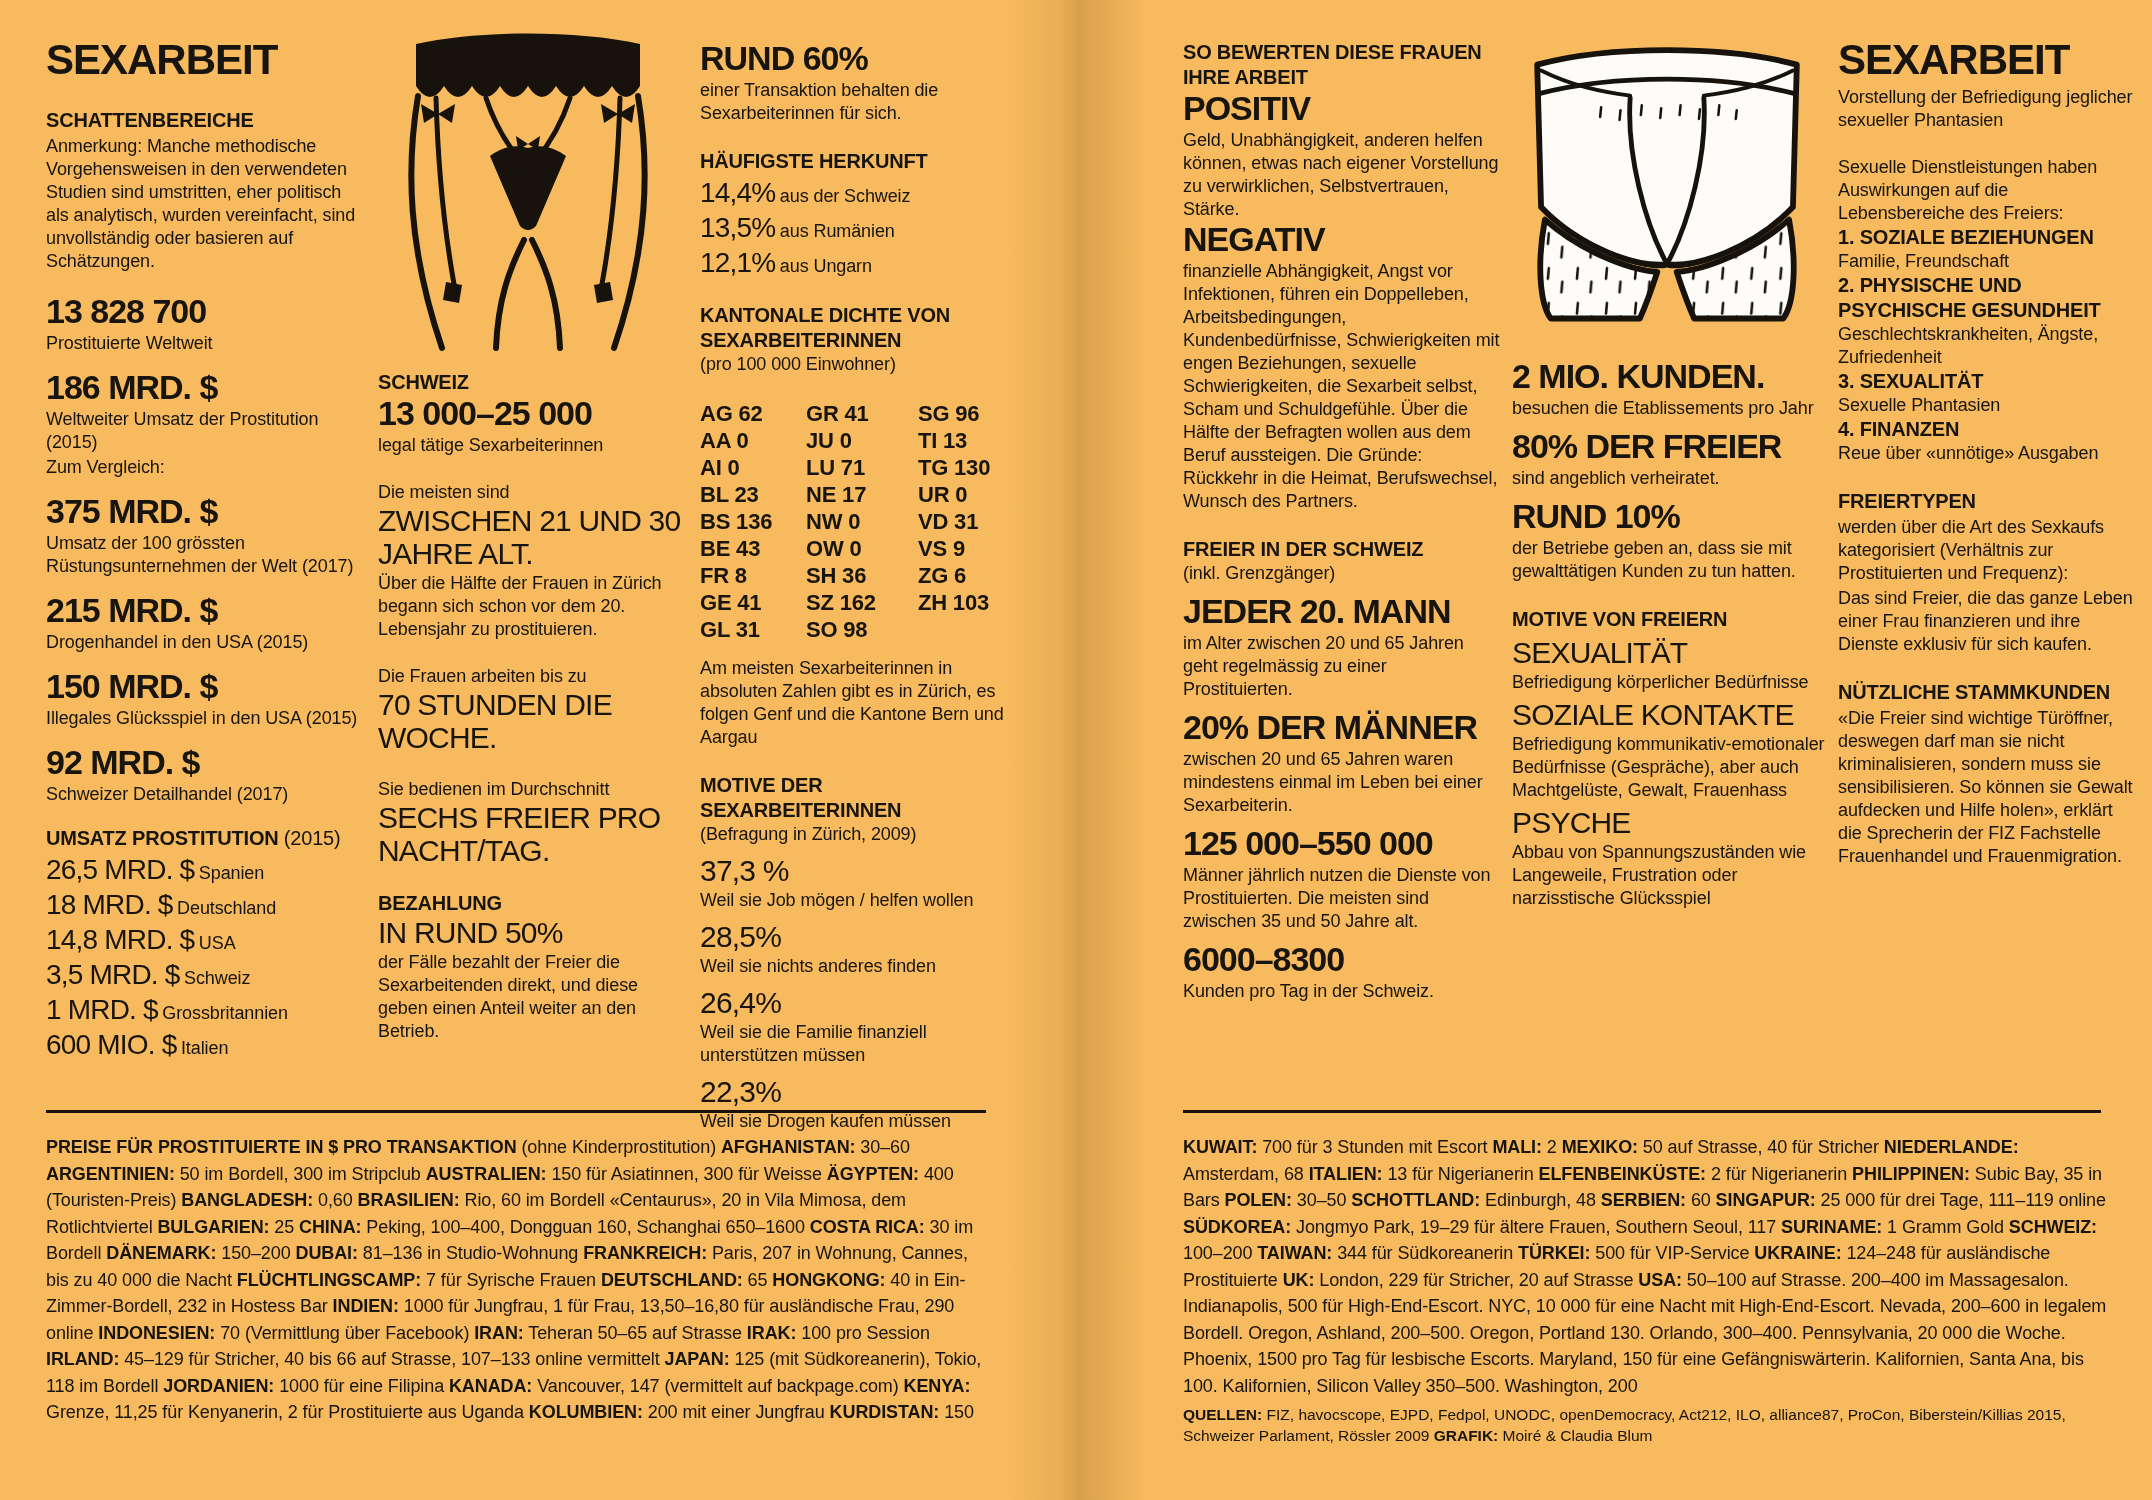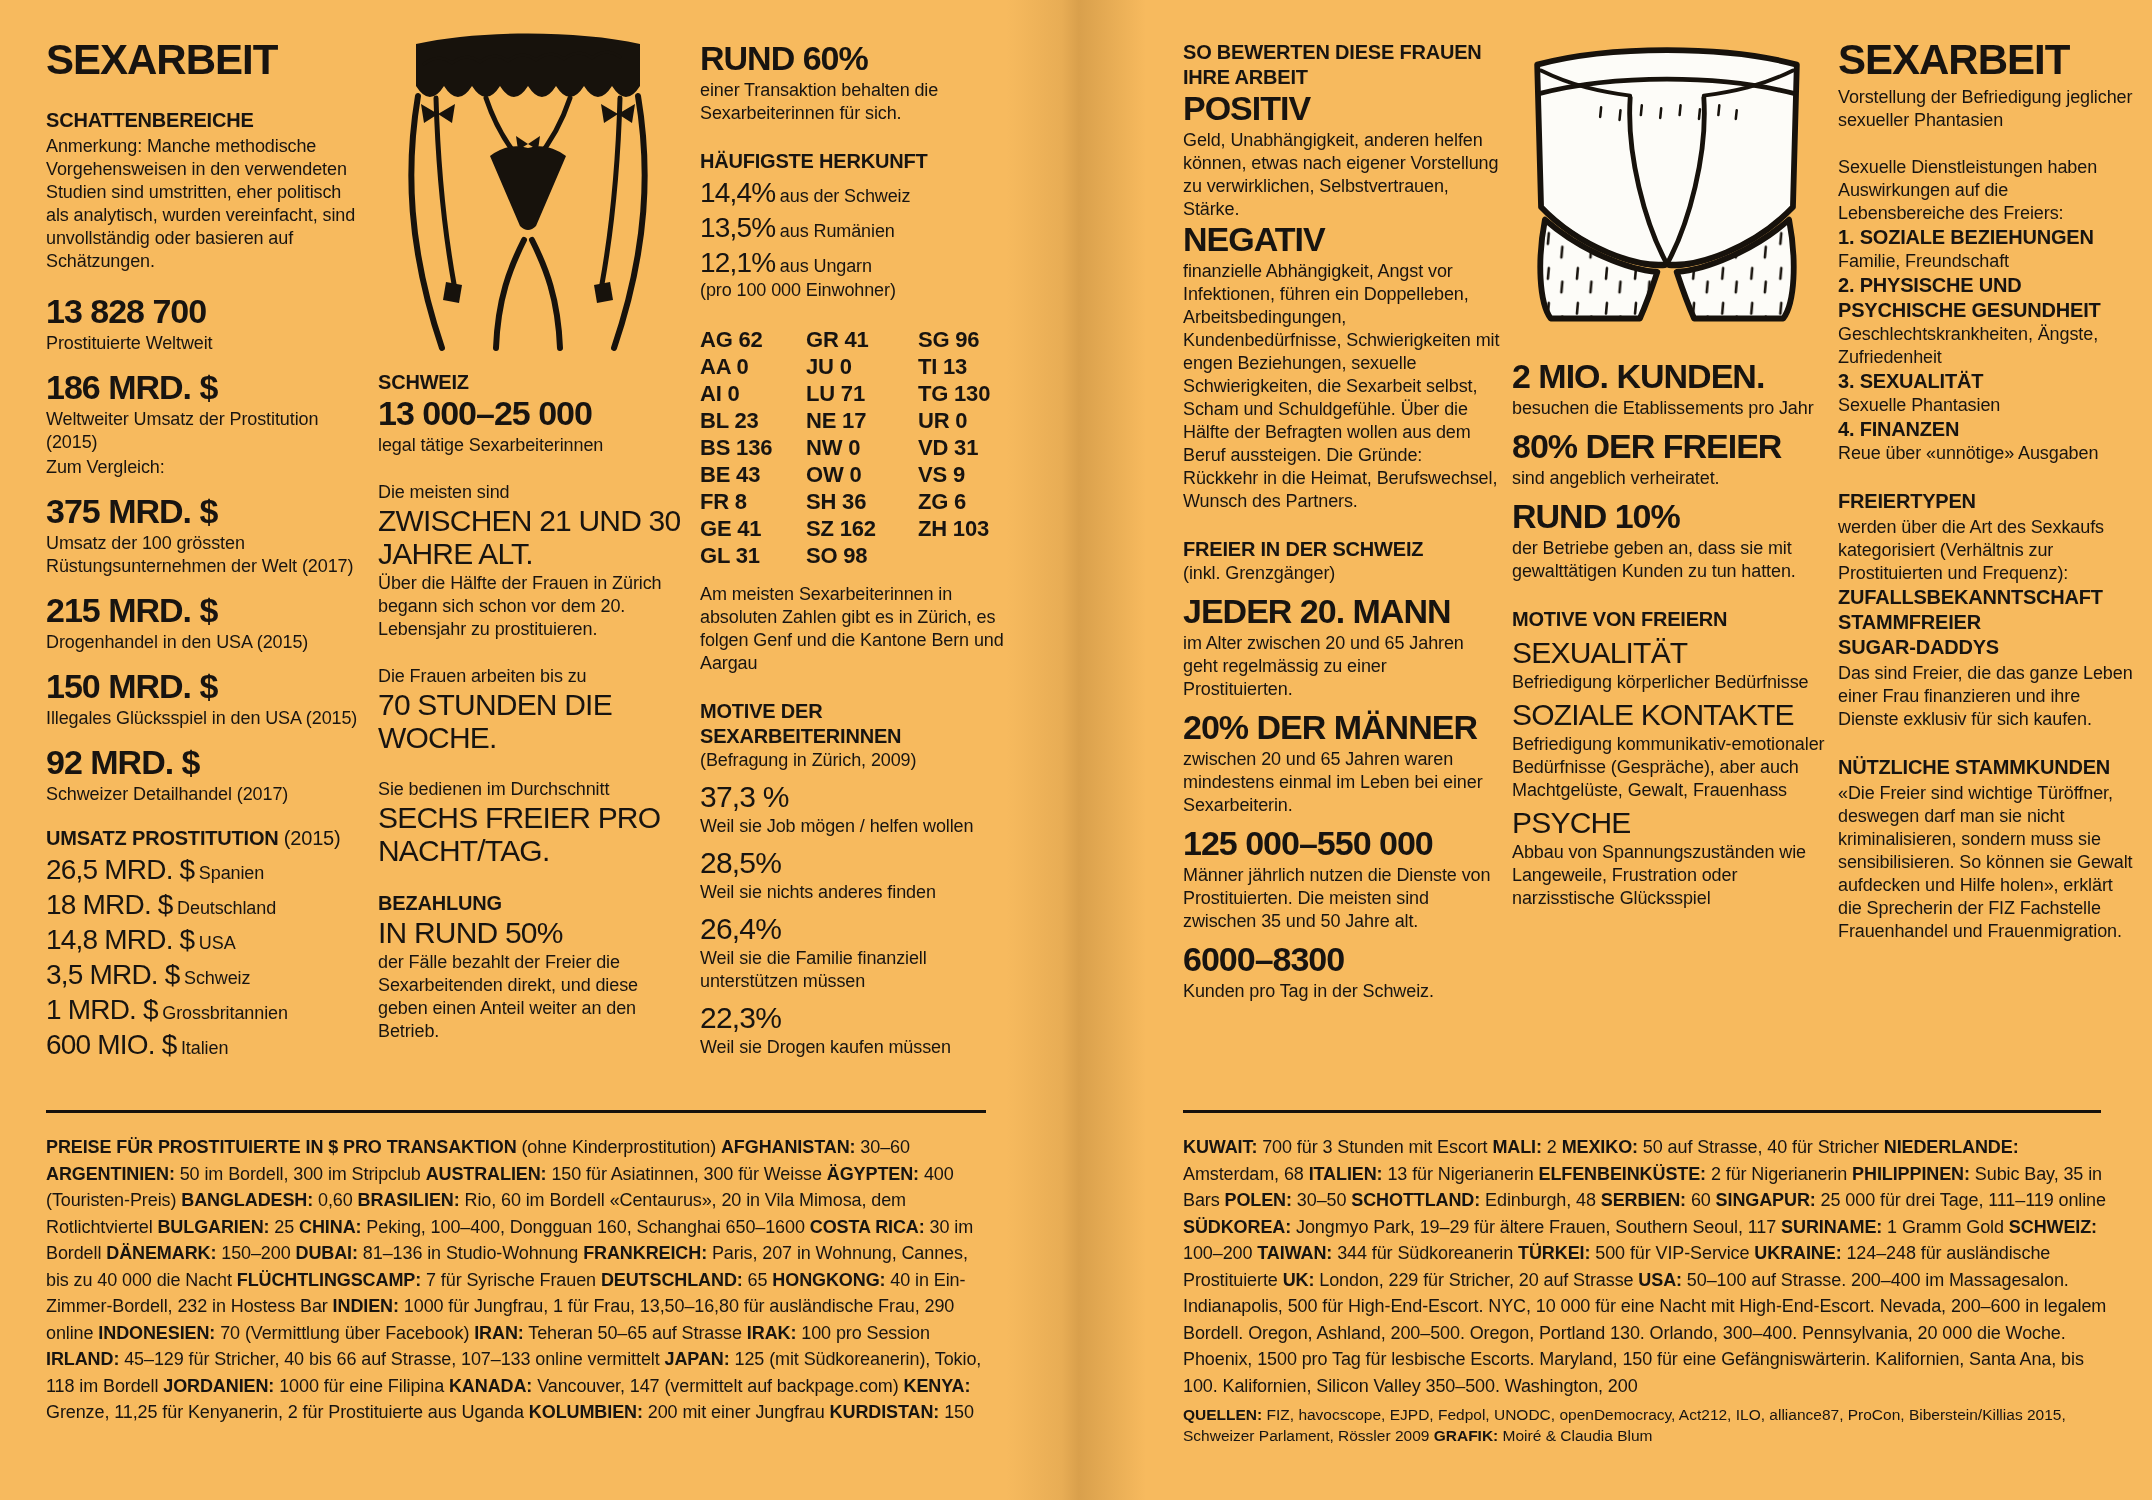--- a/index.html
+++ b/index.html
@@ -158,20 +158,21 @@
         <div class="tline">
           <span class="midbig">13,5%</span>
           <span class="body">aus Rumänien</span>
         </div>
 
         <div class="tline">
           <span class="midbig">12,1%</span>
           <span class="body">aus Ungarn</span>
         </div>
       </div>
+    <div class="head mt24">KANTONALE DICHTE VON SEXARBEITERINNEN</div>
     <p class="body" style="margin-top:0">(pro 100 000 Einwohner)</p>
     <div class="kgrid">
 
         <div class="kcell">
           <span>AG</span>
           <span>62</span>
         </div>
 
         <div class="kcell">
           <span>GR</span>
@@ -423,28 +424,20 @@
           <p class="body" style="margin-top:0">Sexuelle Phantasien</p>
         </div>
 
         <div>
           <div class="head">4. FINANZEN</div>
           <p class="body" style="margin-top:0">Reue über «unnötige» Ausgaben</p>
         </div>
       </div>
     <div class="head mt24">FREIERTYPEN</div>
     <p class="body">werden über die Art des Sexkaufs kategorisiert (Verhältnis zur Prostituierten und Frequenz):</p>
-    <div>
-
-        <div class="head">ZUFALLSBEKANNTSCHAFT</div>
-
-        <div class="head">STAMMFREIER</div>
-
-        <div class="head">SUGAR-DADDYS</div>
-      </div>
     <p class="body">Das sind Freier, die das ganze Leben einer Frau finanzieren und ihre Dienste exklusiv für sich kaufen.</p>
     <div class="head mt24">NÜTZLICHE STAMMKUNDEN</div>
     <p class="body">«Die Freier sind wichtige Türöffner, deswegen darf man sie nicht kriminalisieren, sondern muss sie sensibilisieren. So können sie Gewalt aufdecken und Hilfe holen», erklärt die Sprecherin der FIZ Fachstelle Frauenhandel und Frauenmigration.</p>
   </section>
 
   <div class="rule" style="left:46px;top:1110px;width:940px"></div>
   <div class="rule" style="left:1183px;top:1110px;width:918px"></div>
   <p class="prices" style="left:46px;top:1134px;width:946px"><b>PREISE FÜR PROSTITUIERTE IN $ PRO TRANSAKTION</b><span> (ohne Kinderprostitution) </span><b>AFGHANISTAN:</b><span> 30–60 </span><b>ARGENTINIEN:</b><span> 50 im Bordell, 300 im Stripclub </span><b>AUSTRALIEN:</b><span> 150 für Asiatinnen, 300 für Weisse </span><b>ÄGYPTEN:</b><span> 400 (Touristen-Preis) </span><b>BANGLADESH:</b><span> 0,60 </span><b>BRASILIEN:</b><span> Rio, 60 im Bordell «Centaurus», 20 in Vila Mimosa, dem Rotlichtviertel </span><b>BULGARIEN:</b><span> 25 </span><b>CHINA:</b><span> Peking, 100–400, Dongguan 160, Schanghai 650–1600 </span><b>COSTA RICA:</b><span> 30 im Bordell </span><b>DÄNEMARK:</b><span> 150–200 </span><b>DUBAI:</b><span> 81–136 in Studio-Wohnung </span><b>FRANKREICH:</b><span> Paris, 207 in Wohnung, Cannes, bis zu 40 000 die Nacht </span><b>FLÜCHTLINGSCAMP:</b><span> 7 für Syrische Frauen </span><b>DEUTSCHLAND:</b><span> 65 </span><b>HONGKONG:</b><span> 40 in Ein-Zimmer-Bordell, 232 in Hostess Bar </span><b>INDIEN:</b><span> 1000 für Jungfrau, 1 für Frau, 13,50–16,80 für ausländische Frau, 290 online </span><b>INDONESIEN:</b><span> 70 (Vermittlung über Facebook) </span><b>IRAN:</b><span> Teheran 50–65 auf Strasse </span><b>IRAK:</b><span> 100 pro Session </span><b>IRLAND:</b><span> 45–129 für Stricher, 40 bis 66 auf Strasse, 107–133 online vermittelt </span><b>JAPAN:</b><span> 125 (mit Südkoreanerin), Tokio, 118 im Bordell </span><b>JORDANIEN:</b><span> 1000 für eine Filipina </span><b>KANADA:</b><span> Vancouver, 147 (vermittelt auf backpage.com) </span><b>KENYA:</b><span> Grenze, 11,25 für Kenyanerin, 2 für Prostituierte aus Uganda </span><b>KOLUMBIEN:</b><span> 200 mit einer Jungfrau </span><b>KURDISTAN:</b><span> 150</span></p>
   <p class="prices" style="left:1183px;top:1134px;width:928px"><b>KUWAIT:</b><span> 700 für 3 Stunden mit Escort </span><b>MALI:</b><span> 2 </span><b>MEXIKO:</b><span> 50 auf Strasse, 40 für Stricher </span><b>NIEDERLANDE:</b><span> Amsterdam, 68 </span><b>ITALIEN:</b><span> 13 für Nigerianerin </span><b>ELFENBEINKÜSTE:</b><span> 2 für Nigerianerin </span><b>PHILIPPINEN:</b><span> Subic Bay, 35 in Bars </span><b>POLEN:</b><span> 30–50 </span><b>SCHOTTLAND:</b><span> Edinburgh, 48 </span><b>SERBIEN:</b><span> 60 </span><b>SINGAPUR:</b><span> 25 000 für drei Tage, 111–119 online </span><b>SÜDKOREA:</b><span> Jongmyo Park, 19–29 für ältere Frauen, Southern Seoul, 117 </span><b>SURINAME:</b><span> 1 Gramm Gold </span><b>SCHWEIZ:</b><span> 100–200 </span><b>TAIWAN:</b><span> 344 für Südkoreanerin </span><b>TÜRKEI:</b><span> 500 für VIP-Service </span><b>UKRAINE:</b><span> 124–248 für ausländische Prostituierte </span><b>UK:</b><span> London, 229 für Stricher, 20 auf Strasse </span><b>USA:</b><span> 50–100 auf Strasse. 200–400 im Massagesalon. Indianapolis, 500 für High-End-Escort. NYC, 10 000 für eine Nacht mit High-End-Escort. Nevada, 200–600 in legalem Bordell. Oregon, Ashland, 200–500. Oregon, Portland 130. Orlando, 300–400. Pennsylvania, 20 000 die Woche. Phoenix, 1500 pro Tag für lesbische Escorts. Maryland, 150 für eine Gefängniswärterin. Kalifornien, Santa Ana, bis 100. Kalifornien, Silicon Valley 350–500. Washington, 200</span></p>
   <p class="sources" style="left:1183px;top:1404px;width:928px"><b>QUELLEN:</b><span> FIZ, havocscope, EJPD, Fedpol, UNODC, openDemocracy, Act212, ILO, alliance87, ProCon, Biberstein/Killias 2015, Schweizer Parlament, Rössler 2009 </span><b>GRAFIK:</b><span> Moiré &amp; Claudia Blum</span></p>

